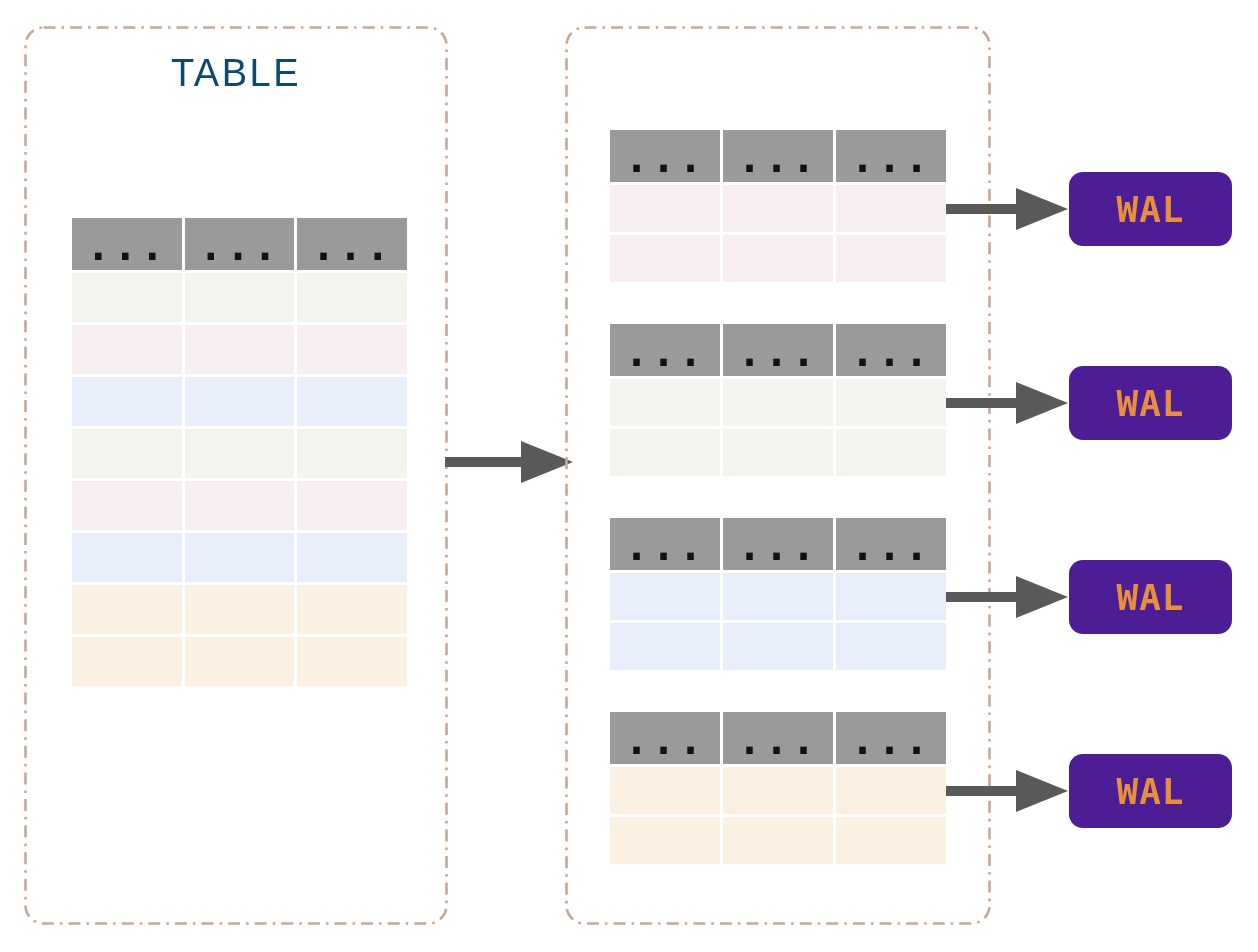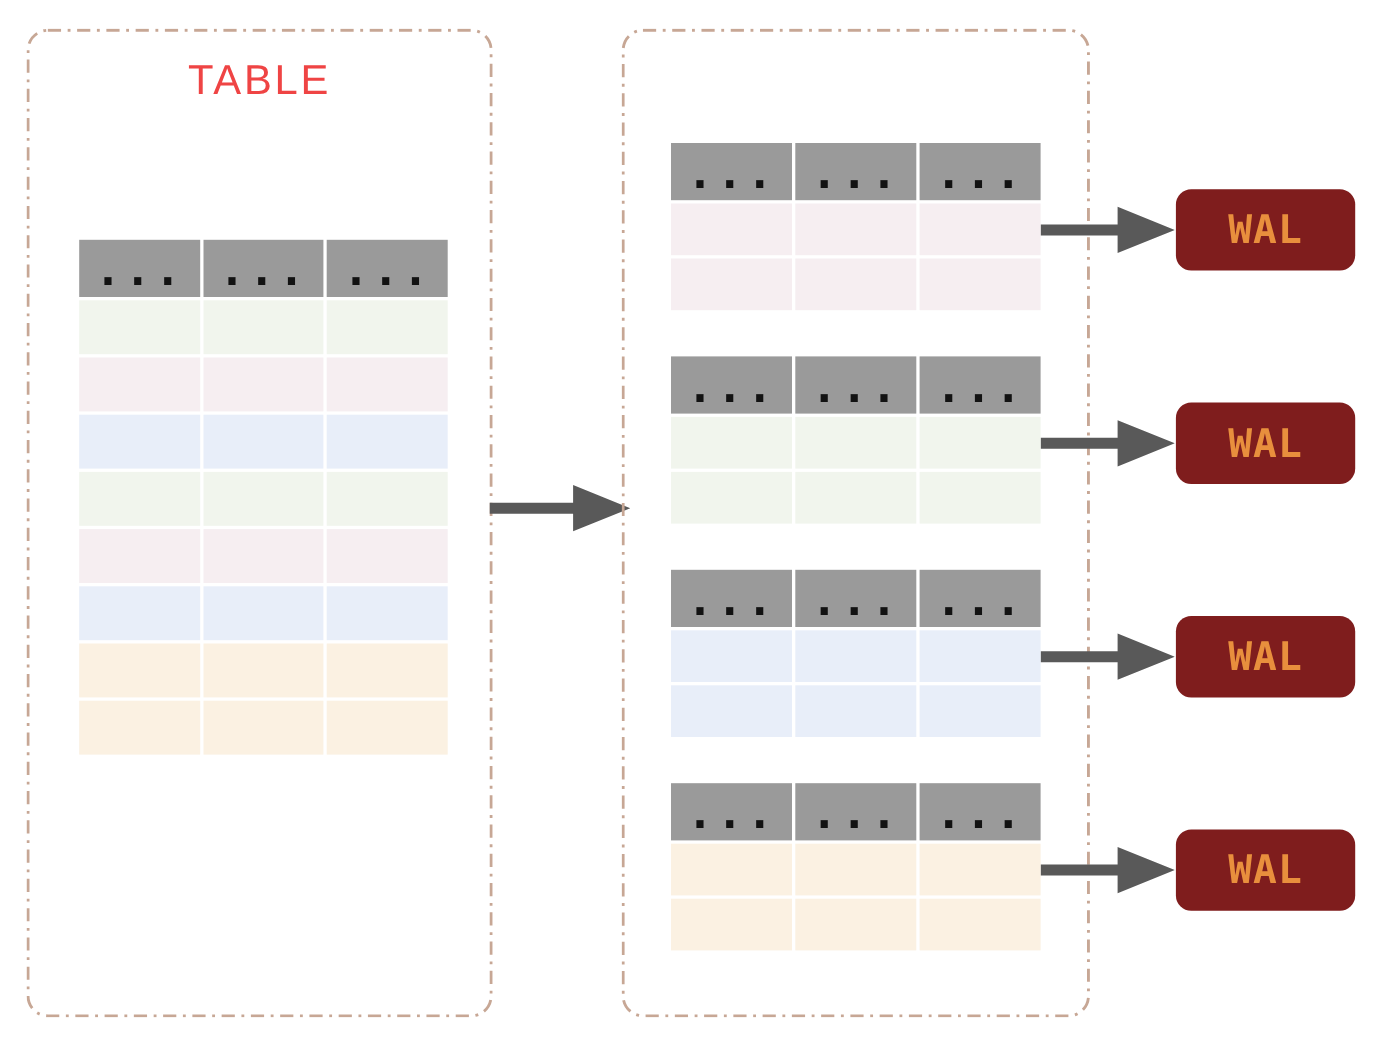--- a/index.html
+++ b/index.html
@@ -17,21 +17,21 @@
   .panel-border { position: absolute; left: 0; top: 0; }
   .panel-title {
     position: absolute;
     left: 0; top: 26px;
     width: 100%;
     margin: 0;
     text-align: center;
     font-size: 38px;
     font-weight: 500;
     letter-spacing: 2.5px;
-    color: #ef4444;
+    color: #0c4a6e;
   }
   .gridtable {
     position: absolute;
     display: grid;
     grid-template-columns: repeat(3, 1fr);
     gap: 3px;
   }
   .bigtable { left: 48px; top: 192px; width: 335px; }
   .tablet   { left: 45px; width: 336px; }
   .tablet-1 { top: 104px; }
@@ -64,21 +64,21 @@
   .arrow-main { left: 445px; top: 439px; }
   .arrow-wal-1 { left: 946px; top: 187px; }
   .arrow-wal-2 { left: 946px; top: 381px; }
   .arrow-wal-3 { left: 946px; top: 575px; }
   .arrow-wal-4 { left: 946px; top: 769px; }
   .wal {
     position: absolute;
     left: 1069px;
     width: 163px;
     height: 74px;
-    background: #7f1d1d;
+    background: #4c1d95;
     border-radius: 14px;
     display: flex;
     align-items: center;
     justify-content: center;
   }
   .wal-1 { top: 172px; }
   .wal-2 { top: 366px; }
   .wal-3 { top: 560px; }
   .wal-4 { top: 754px; }
   .wal-label {

